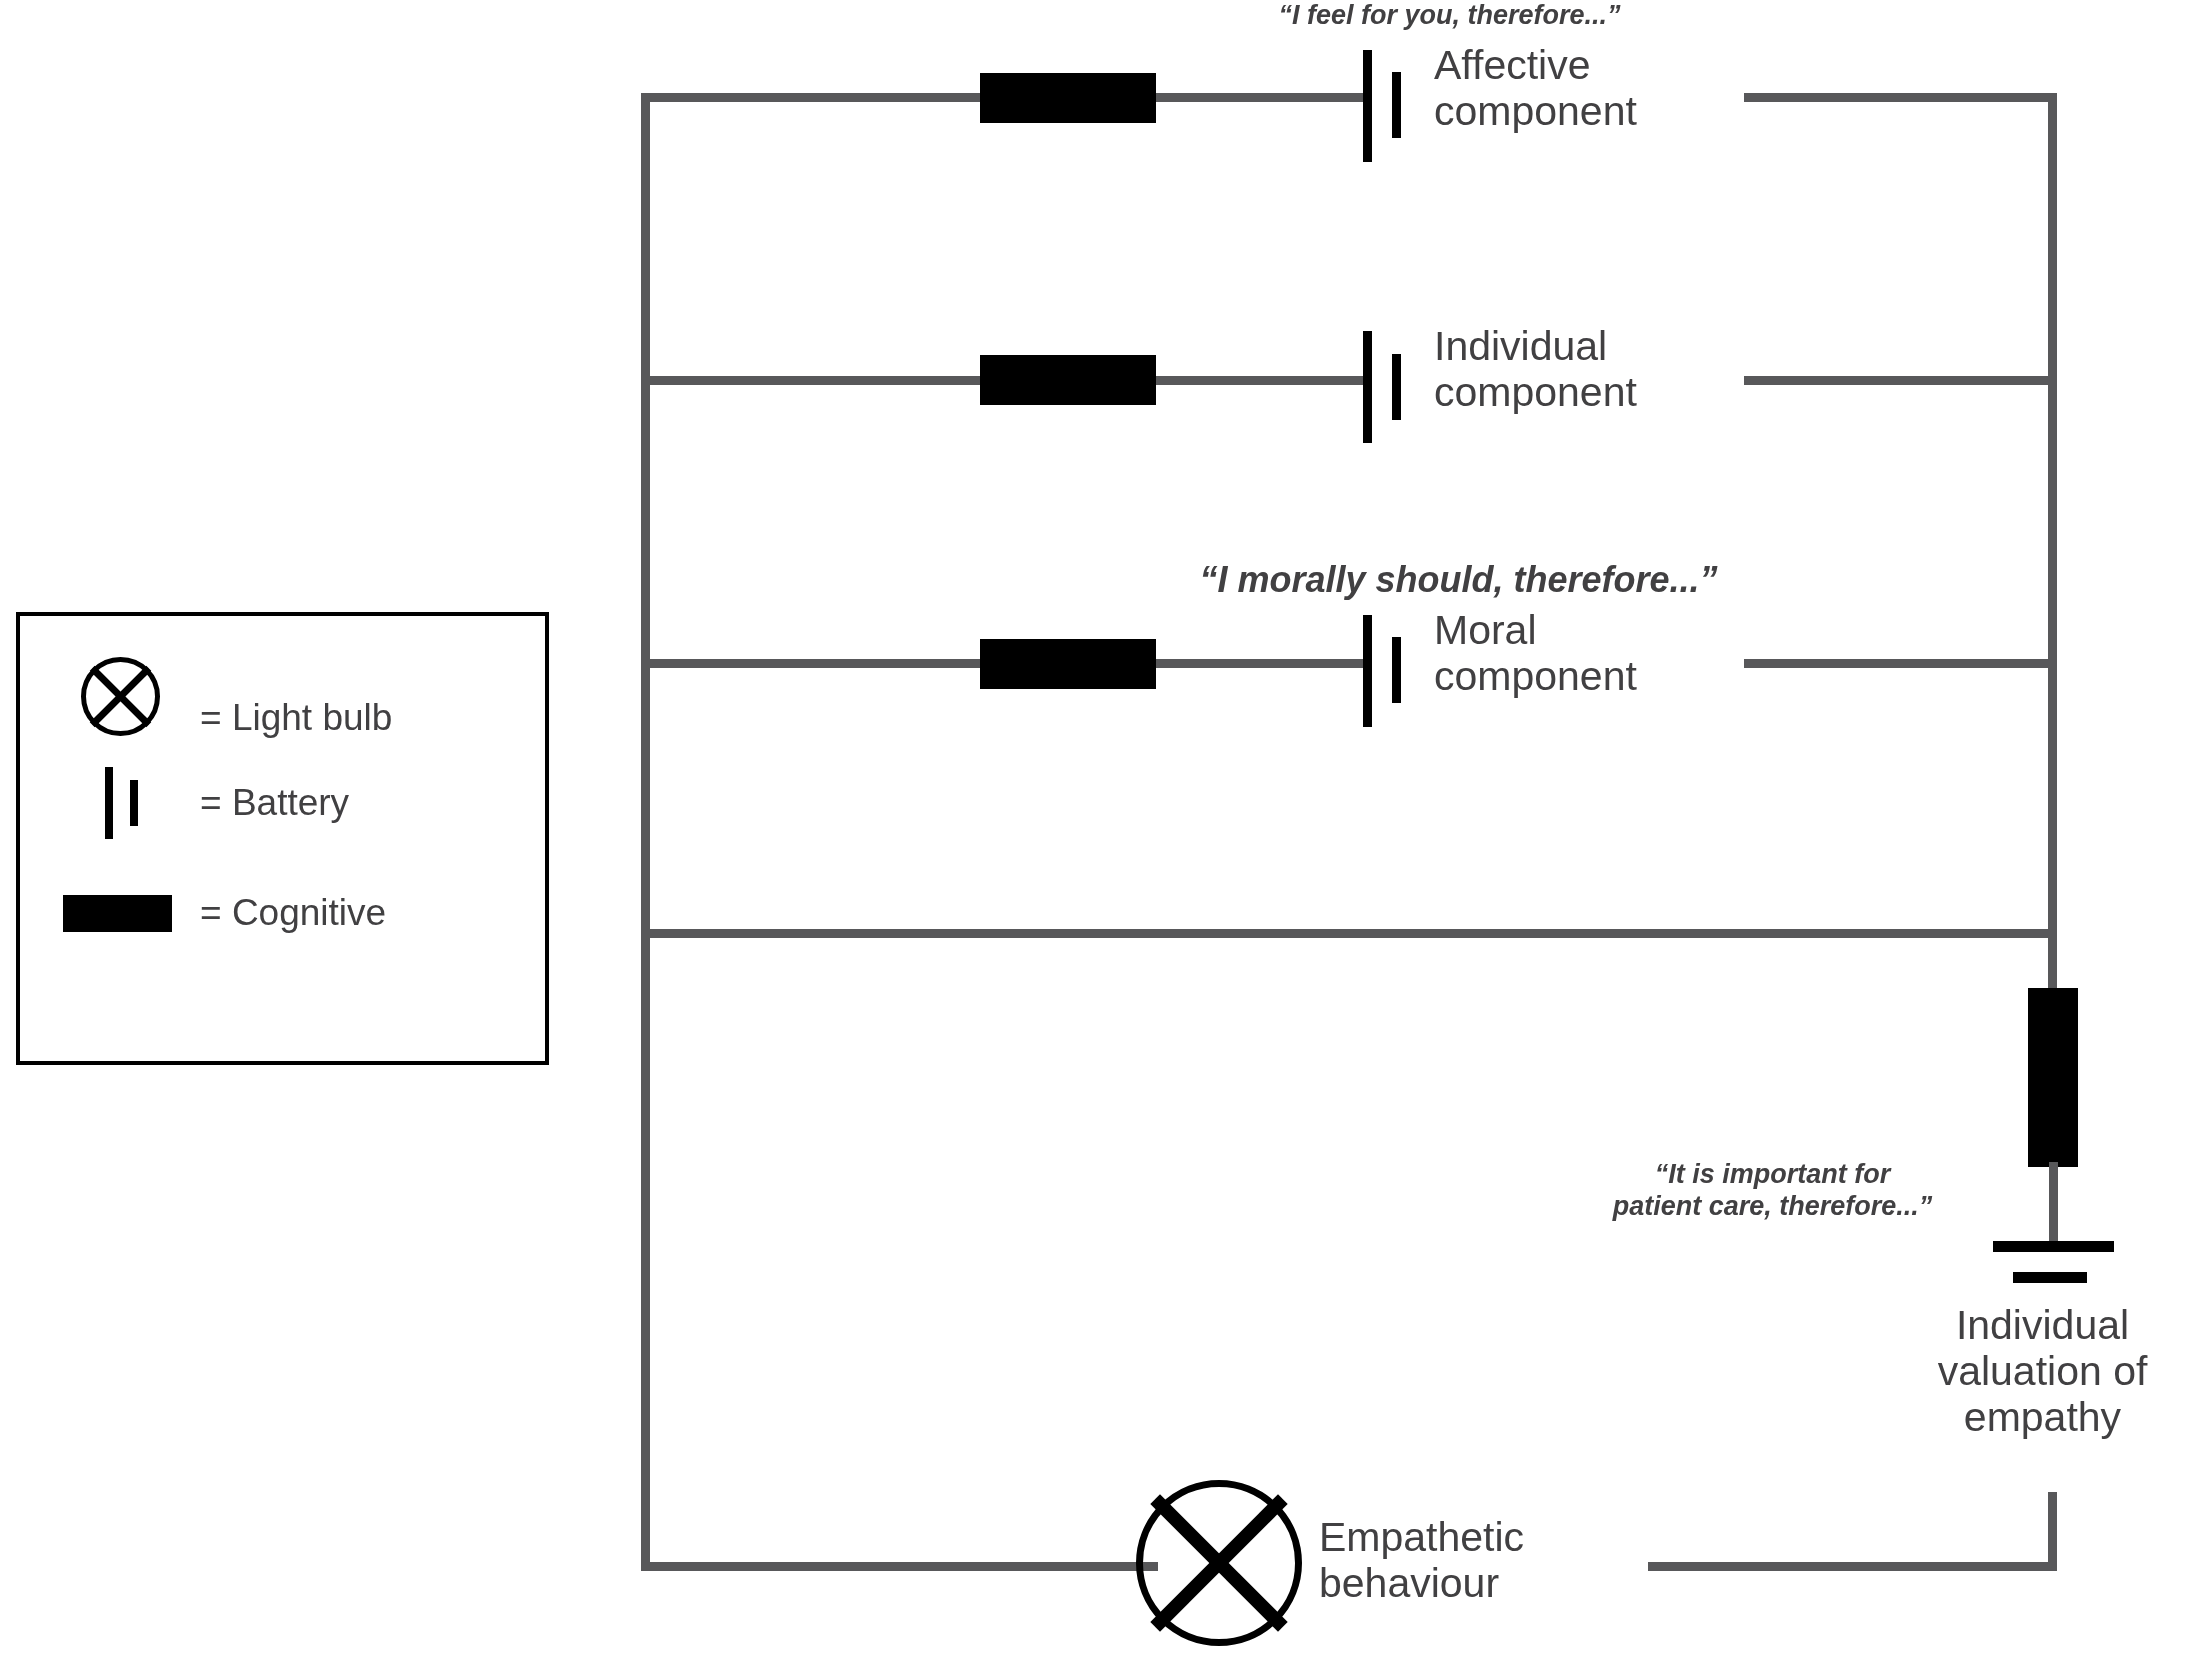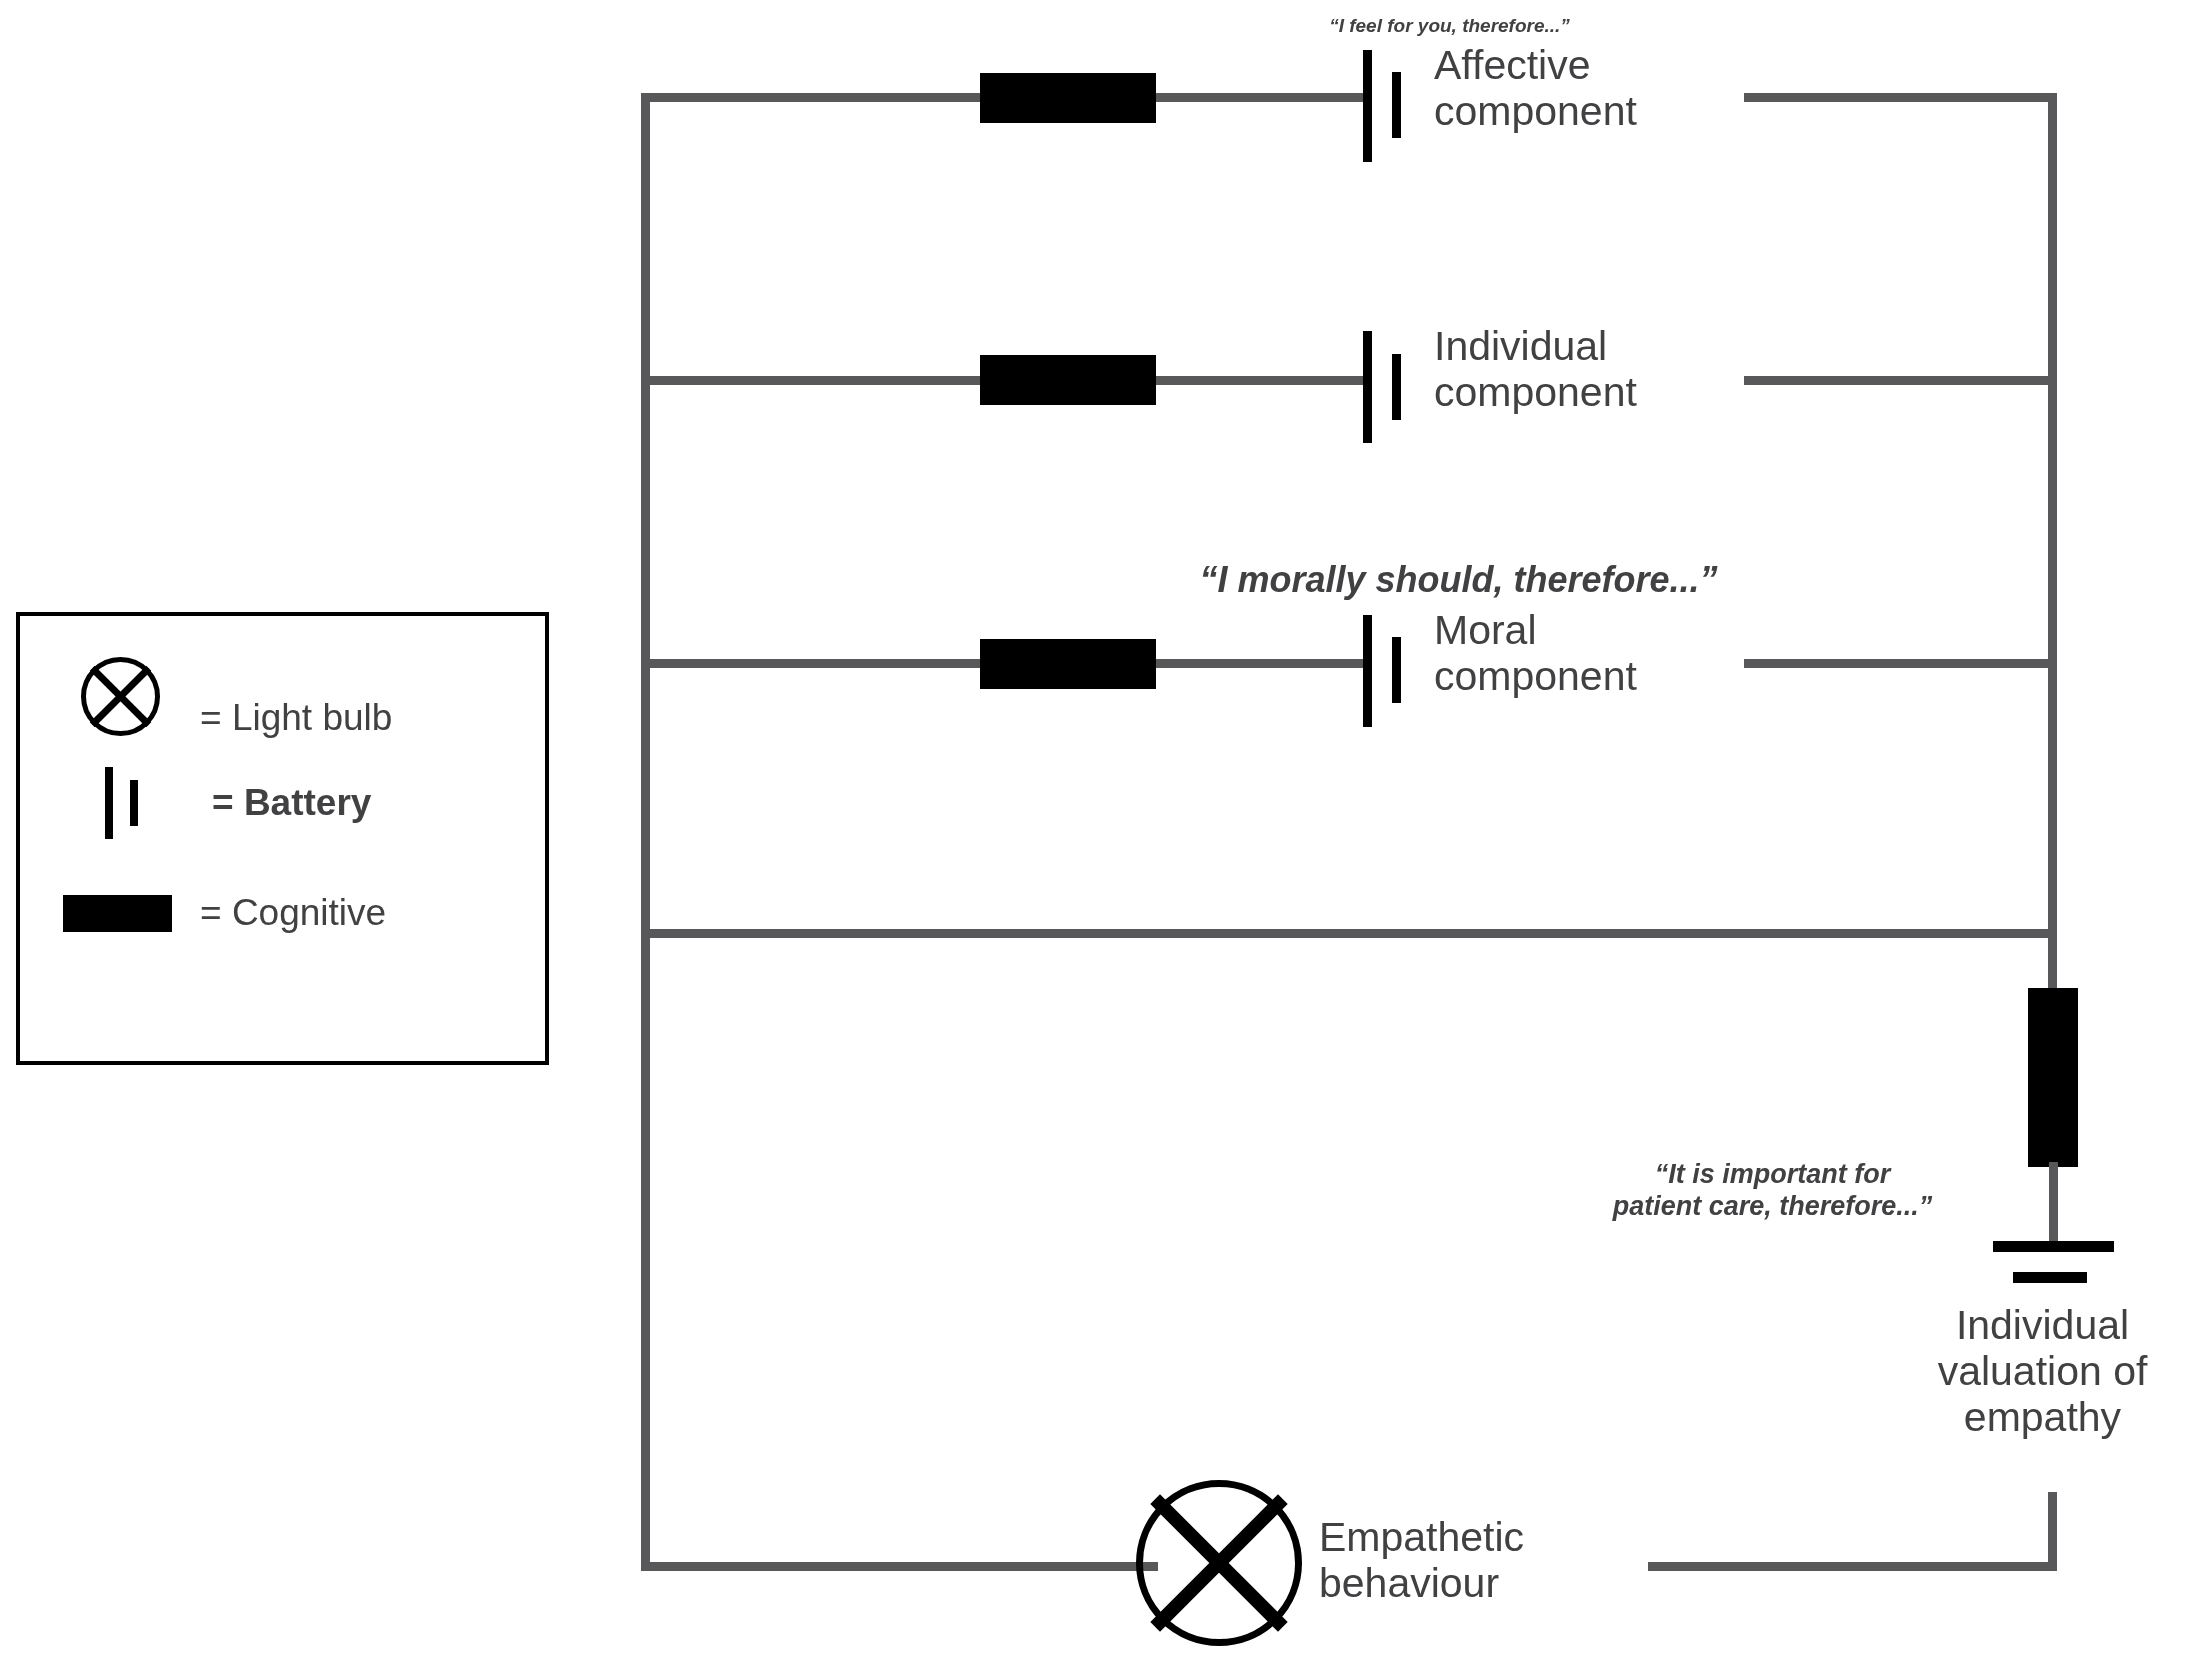--- a/index.html
+++ b/index.html
@@ -111,21 +111,21 @@
 
   <div class="wire wire-v" style="left:641px; top:93px; height:1478px;"></div>
 
   <div class="wire wire-v" style="left:2048px; top:93px; height:901px;"></div>
 
   <div class="wire wire-h" style="left:641px; top:93px; width:729px;"></div>
   <div class="resistor-h" style="left:980px; top:73px; width:176px; height:50px;"></div>
   <div class="bat-bar" style="left:1363px; top:50px; width:9px; height:112px;"></div>
   <div class="bat-bar" style="left:1392px; top:72px; width:9px; height:66px;"></div>
   <div class="wire wire-h" style="left:1744px; top:93px; width:313px;"></div>
-  <div class="quote" style="left:1194px; top:15px; width:511px; font-size:19px;">“I feel for you, therefore...”</div>
+  <div class="quote" style="left:1194px; top:0px; width:511px; font-size:27px;">“I feel for you, therefore...”</div>
   <div class="label label-left" style="left:1434px; top:43px; width:332px; font-size:41px;">Affective
 component</div>
 
   <div class="wire wire-h" style="left:641px; top:376px; width:729px;"></div>
   <div class="resistor-h" style="left:980px; top:355px; width:176px; height:50px;"></div>
   <div class="bat-bar" style="left:1363px; top:331px; width:9px; height:112px;"></div>
   <div class="bat-bar" style="left:1392px; top:354px; width:9px; height:66px;"></div>
   <div class="wire wire-h" style="left:1744px; top:376px; width:313px;"></div>
   <div class="label label-left" style="left:1434px; top:324px; width:332px; font-size:41px;">Individual
 component</div>
@@ -175,21 +175,21 @@
         </svg>
       </span>
       <span class="legend-text" style="margin-left:40px; font-size:37px;margin-top:44px;">= Light bulb</span>
     </div>
 
     <div class="legend-row" style="left:61px; top:147px;">
       <span class="legend-sym" style="display:inline-block; width:79px; height:79px;">
         <span class="legend-bat-long" style="left:24px; top:3.8px; width:7.7px; height:72px;"></span>
         <span class="legend-bat-short" style="left:49px; top:16.6px; width:7.7px; height:46px;"></span>
       </span>
-      <span class="legend-text" style="margin-left:52px; font-size:37px;font-weight:bold;">= Battery</span>
+      <span class="legend-text" style="margin-left:40px; font-size:37px;">= Battery</span>
     </div>
 
     <div class="legend-row" style="left:61px; top:257px;">
       <span class="legend-sym" style="display:inline-block; width:79px; height:79px;">
         <span class="legend-res" style="left:-18px; top:22px; width:109px; height:37px;"></span>
       </span>
       <span class="legend-text" style="margin-left:40px; font-size:37px;">= Cognitive</span>
     </div>
   </div>
 

